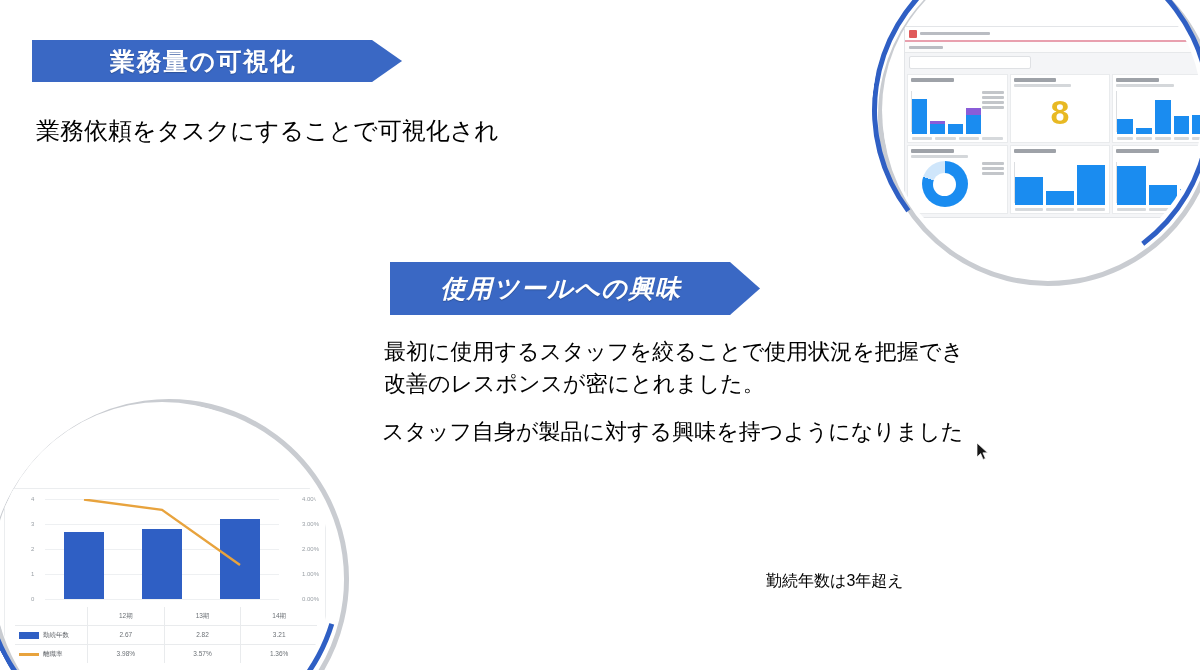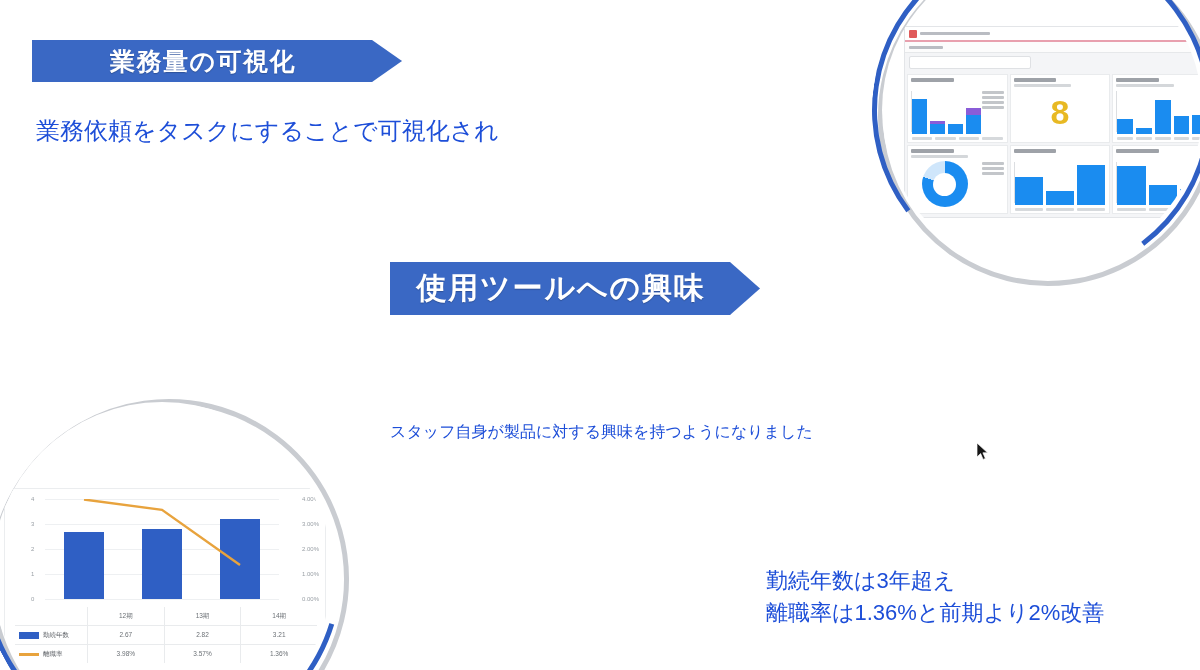--- a/index.html
+++ b/index.html
@@ -21,37 +21,37 @@
   .chevron .ctext{
     width:100%;text-align:center;padding-right:28px;
     font-weight:700;letter-spacing:.06em;
     text-shadow:0 1px 1px rgba(0,0,0,.22);
     white-space:nowrap;
   }
 
   #banner1{left:32px;top:40px;width:370px;height:42px;}
   #banner1 .ctext{font-size:25px;}
   #banner2{left:390px;top:262px;width:370px;height:53px;}
-  #banner2 .ctext{font-size:30px;}
+  #banner2 .ctext{font-size:25px;font-style:italic;}
   #banner3{left:765px;top:487px;width:355px;height:48px;}
   #banner3 .ctext{font-size:22px;}
 
   
-  .body-text{position:absolute;color:#1d4ed8;}
+  .body-text{position:absolute;color:#000000;}
   .body-text .line{white-space:nowrap;}
 
   #text1{left:36px;top:108px;font-size:24px;}
   #text1 .line{line-height:45px;}
 
   #text2a{left:384px;top:336px;font-size:22px;}
   #text2a .line{line-height:32px;}
-  #text2b{left:390px;top:416px;font-size:16px;}
+  #text2b{left:382px;top:416px;font-size:22px;}
   #text2b .line{line-height:32px;}
 
-  #text3{left:766px;top:565px;font-size:22px;}
+  #text3{left:766px;top:565px;font-size:16px;text-align:right;}
   #text3 .line{line-height:32px;}
 
   
   .circle-frame{position:absolute;border-radius:50%;}
   .ring{position:absolute;border-radius:50%;box-sizing:border-box;}
   .ring.shadow{border:5px solid #c9ccd1;}
   .ring.accent{border:5px solid #2f5fc4;border-bottom-color:transparent;}
 
   
   #circle-tr{left:872px;top:-60px;width:340px;height:340px;}
@@ -262,27 +262,30 @@
   <div class="chevron" id="banner1">
     <span class="ctext">業務量の可視化</span>
   </div>
   <div class="body-text" id="text1">
     <div class="line">業務依頼をタスクにすることで可視化され</div>
   </div>
 
   <div class="chevron" id="banner2">
     <span class="ctext">使用ツールへの興味</span>
   </div>
+  <div class="body-text" id="text2a">
+    <div class="line">最初に使用するスタッフを絞ることで使用状況を把握でき</div>
+    <div class="line">改善のレスポンスが密にとれました。</div>
+  </div>
   <div class="body-text" id="text2b">
     <div class="line">スタッフ自身が製品に対する興味を持つようになりました</div>
   </div>
 
   <div class="body-text" id="text3">
     <div class="line">勤続年数は3年超え</div>
-    <div class="line">離職率は1.36%と前期より2%改善</div>
   </div>
 
   <div class="circle-frame" id="circle-bl">
     <div class="ring shadow"></div>
     <div class="clip">
       <div class="combo">
 
         <div class="combo-plot">
           <div class="gridline" style="top:0"></div>
           <div class="gridline" style="top:25%"></div>

